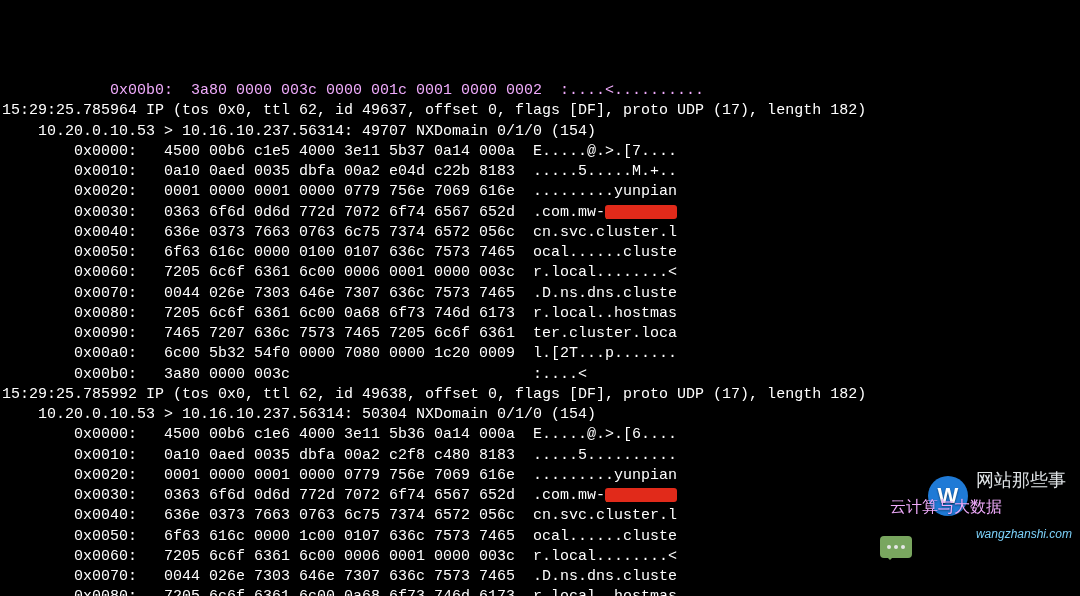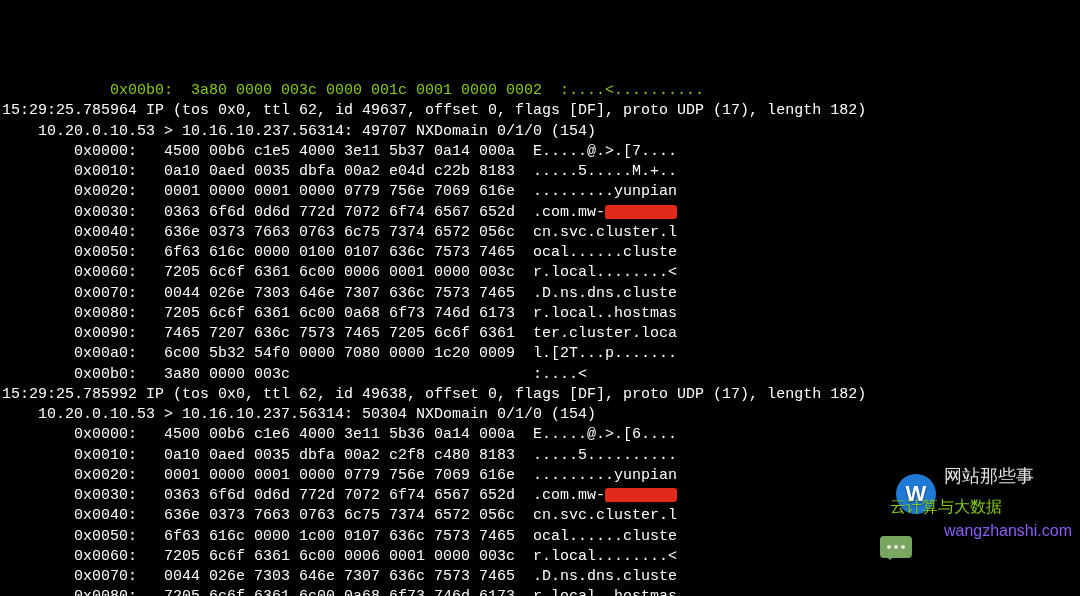--- a/index.html
+++ b/index.html
@@ -48,21 +48,21 @@
       font-size: 22px;
       font-family: Arial, sans-serif;
       color: #fff;
     }
     .wm-text {
       font-family: "Microsoft YaHei", Arial, sans-serif;
       font-size: 18px;
       line-height: 1.05;
       text-align: left;
     }
-    .wm-sub { font-size: 16px; color: #8b5cf6; }
+    .wm-sub { font-size: 12px; color: #7dd3fc; font-style: italic; }
     .wm-bubble {
       position: absolute;
       right: 168px;
       bottom: 38px;
       width: 32px; height: 22px;
       border-radius: 4px;
       background: #87b96a;
       opacity: .9;
     }
     .wm-bubble::after{
@@ -76,21 +76,21 @@
       position: absolute;
       inset: 0;
       display: flex;
       align-items: center;
       justify-content: center;
       gap: 3px;
     }
     .wm-dots i{
       width:4px;height:4px;border-radius:50%;background:#fff;display:block;
     }
-    .faint { color: #84cc16; }
+    .faint { color: #f0abfc; }
   </style>
 </head>
 <body>
 
 
 
 <div id="term"><div class="line faint">            0x00b0:  3a80 0000 003c 0000 001c 0001 0000 0002  :....&lt;..........</div><div class="line">15:29:25.785964 IP (tos 0x0, ttl 62, id 49637, offset 0, flags [DF], proto UDP (17), length 182)</div><div class="line">    10.20.0.10.53 &gt; 10.16.10.237.56314: 49707 NXDomain 0/1/0 (154)</div><div class="line">        0x0000:   4500 00b6 c1e5 4000 3e11 5b37 0a14 000a  <span>E.....@.&gt;.[7....</span></div><div class="line">        0x0010:   0a10 0aed 0035 dbfa 00a2 e04d c22b 8183  <span>.....5.....M.+..</span></div><div class="line">        0x0020:   0001 0000 0001 0000 0779 756e 7069 616e  <span>.........yunpian</span></div><div class="line">        0x0030:   0363 6f6d 0d6d 772d 7072 6f74 6567 652d  <span>.com.mw-</span><span class="redact">protege-</span></div><div class="line">        0x0040:   636e 0373 7663 0763 6c75 7374 6572 056c  <span>cn.svc.cluster.l</span></div><div class="line">        0x0050:   6f63 616c 0000 0100 0107 636c 7573 7465  <span>ocal......cluste</span></div><div class="line">        0x0060:   7205 6c6f 6361 6c00 0006 0001 0000 003c  <span>r.local........&lt;</span></div><div class="line">        0x0070:   0044 026e 7303 646e 7307 636c 7573 7465  <span>.D.ns.dns.cluste</span></div><div class="line">        0x0080:   7205 6c6f 6361 6c00 0a68 6f73 746d 6173  <span>r.local..hostmas</span></div><div class="line">        0x0090:   7465 7207 636c 7573 7465 7205 6c6f 6361  <span>ter.cluster.loca</span></div><div class="line">        0x00a0:   6c00 5b32 54f0 0000 7080 0000 1c20 0009  <span>l.[2T...p.......</span></div><div class="line">        0x00b0:   3a80 0000 003c                           <span>:....&lt;</span></div><div class="line">15:29:25.785992 IP (tos 0x0, ttl 62, id 49638, offset 0, flags [DF], proto UDP (17), length 182)</div><div class="line">    10.20.0.10.53 &gt; 10.16.10.237.56314: 50304 NXDomain 0/1/0 (154)</div><div class="line">        0x0000:   4500 00b6 c1e6 4000 3e11 5b36 0a14 000a  <span>E.....@.&gt;.[6....</span></div><div class="line">        0x0010:   0a10 0aed 0035 dbfa 00a2 c2f8 c480 8183  <span>.....5..........</span></div><div class="line">        0x0020:   0001 0000 0001 0000 0779 756e 7069 616e  <span>.........yunpian</span></div><div class="line">        0x0030:   0363 6f6d 0d6d 772d 7072 6f74 6567 652d  <span>.com.mw-</span><span class="redact">protege-</span></div><div class="line">        0x0040:   636e 0373 7663 0763 6c75 7374 6572 056c  <span>cn.svc.cluster.l</span></div><div class="line">        0x0050:   6f63 616c 0000 1c00 0107 636c 7573 7465  <span>ocal......cluste</span></div><div class="line">        0x0060:   7205 6c6f 6361 6c00 0006 0001 0000 003c  <span>r.local........&lt;</span></div><div class="line">        0x0070:   0044 026e 7303 646e 7307 636c 7573 7465  <span>.D.ns.dns.cluste</span></div><div class="line">        0x0080:   7205 6c6f 6361 6c00 0a68 6f73 746d 6173  <span>r.local..hostmas</span></div></div>
 
 <div class="wm-bubble">
   <span class="wm-dots"><i></i><i></i><i></i></span>

